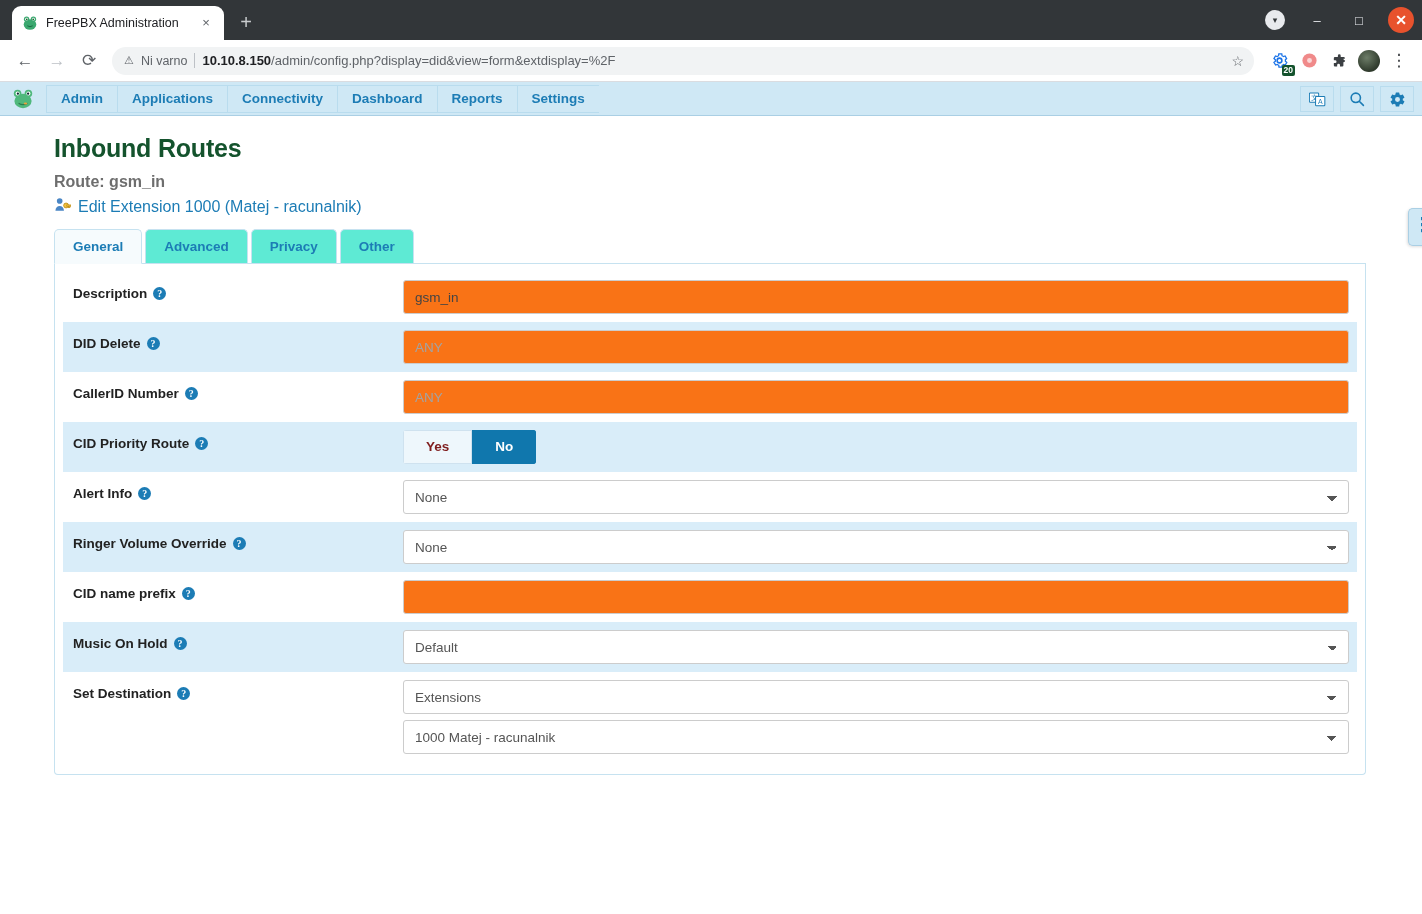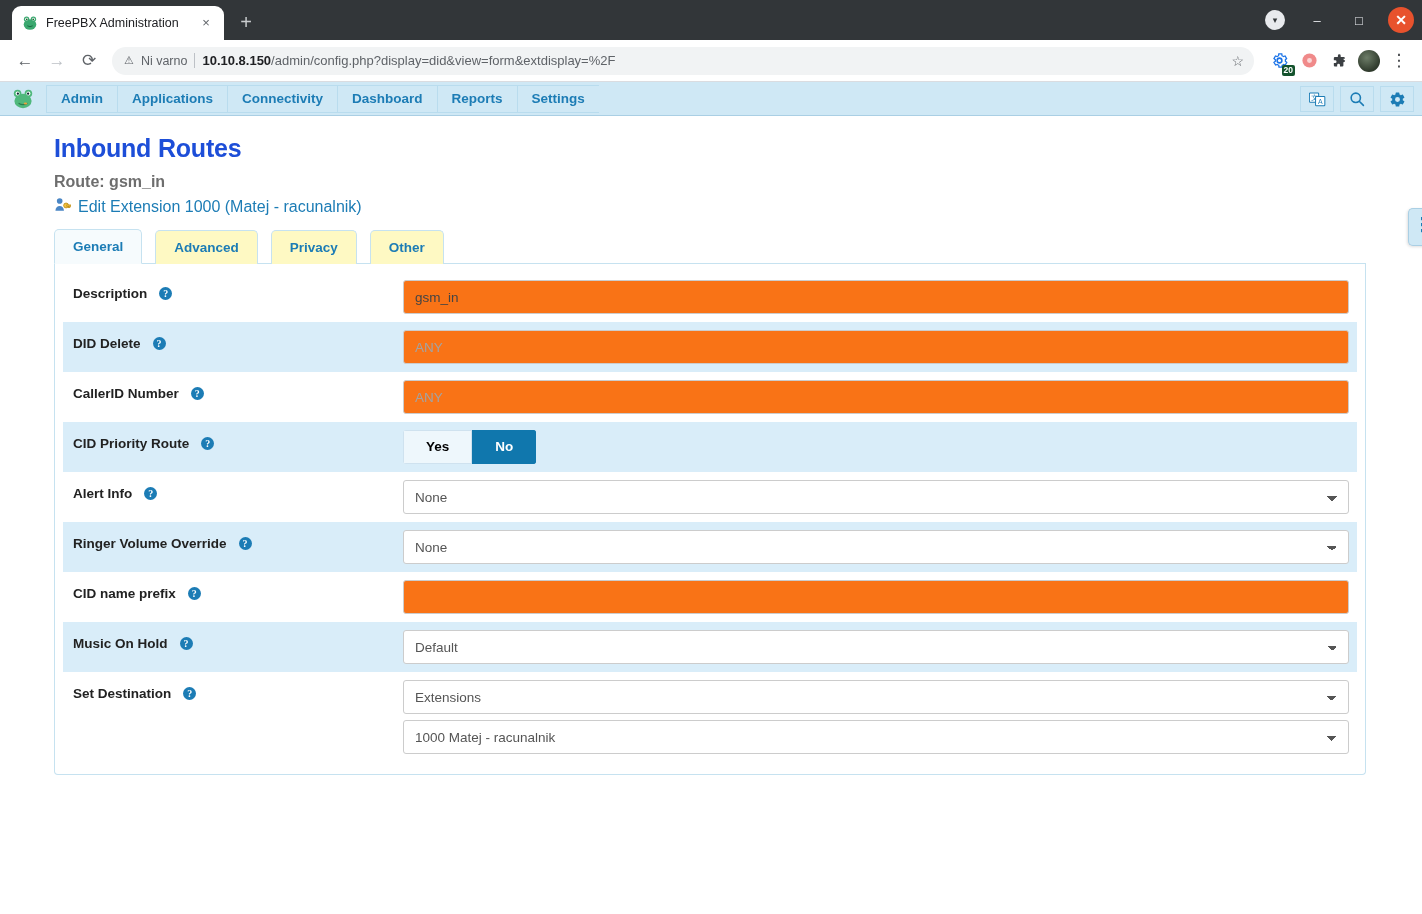--- a/index.html
+++ b/index.html
@@ -119,21 +119,21 @@
   }
   .nav-ic {
     width: 34px; height: 26px; border: 1px solid #b9dcee;
     display: flex; align-items: center; justify-content: center;
     cursor: pointer; color: #1c7cb5;
   }
 
   .content { padding: 10px 56px 0 54px; position: relative; }
 
   .page-title {
-    font-size: 25px; font-weight: bold; color: #1d4ed8;
+    font-size: 25px; font-weight: bold; color: #14532d;
     margin: 8px 0 2px 0; letter-spacing: -0.2px;
   }
   .route-title {
     font-size: 16px; font-weight: bold; color: #6e6e6e; margin: 10px 0 6px 0;
   }
   .edit-ext-row {
     display: flex; align-items: center; gap: 7px; margin: 4px 0 12px 0;
   }
   .edit-ext-link {
     font-size: 16px; color: #1c7cb5; text-decoration: none; cursor: pointer;
@@ -144,45 +144,45 @@
     position: absolute; right: -32px; top: 92px;
     width: 46px; height: 38px; background: #cfe8f5;
     border: 1px solid #aacfe4; border-right: none;
     border-radius: 5px 0 0 5px;
     display: flex; align-items: center; justify-content: center;
     cursor: pointer; box-shadow: -1px 1px 3px rgba(0,0,0,.13);
   }
 
   
   .tabs {
-    display: flex; align-items: center; gap: 13px;
+    display: flex; align-items: flex-start; gap: 3px;
     border-bottom: 1px solid #c6e2f0; position: relative; z-index: 2;
   }
   .tabbtn {
     font-size: 13.5px; font-weight: bold; color: #1c7cb5;
     padding: 9px 18px; border: 1px solid #c6e2f0; border-bottom: none;
-    border-radius: 5px 5px 0 0; background: #fef9c3; cursor: pointer;
+    border-radius: 5px 5px 0 0; background: #5eead4; cursor: pointer;
     line-height: 15px; margin-bottom: -1px;
   }
   .tabbtn.active { background: #f6fbfd; border-bottom: 1px solid #f6fbfd; }
 
   
   .panel {
     border: 1px solid #c6e2f0; border-top: none; background: #ffffff;
     padding: 8px 8px 12px 8px; border-radius: 0 0 4px 4px;
   }
   .frow {
     display: flex; align-items: flex-start; min-height: 44px;
     padding: 0; background: #ffffff;
   }
   .frow.alt { background: #d9edf9; }
   .flabel {
     width: 340px; flex: 0 0 340px; font-size: 13.5px; font-weight: bold;
     color: #222222; padding: 14px 0 0 10px; display: flex; align-items: center;
-    gap: 12px;
+    gap: 6px;
   }
   .qmark {
     display: inline-flex; width: 13px; height: 13px; border-radius: 50%;
     background: #1c7cb5; color: #ffffff; font-size: 10px; font-weight: bold;
     align-items: center; justify-content: center; line-height: 13px;
     cursor: pointer; font-family: "Liberation Serif", serif;
   }
   .fctrl { flex: 1; padding: 8px 8px 8px 0; }
 
   .inp {
@@ -203,21 +203,21 @@
     background-position: calc(100% - 16px) 15px, calc(100% - 11px) 15px;
     background-size: 5px 5px, 5px 5px;
     background-repeat: no-repeat;
     cursor: pointer;
   }
   .sel + .sel { margin-top: 6px; }
 
   .btngroup { display: inline-flex; border-radius: 3px; overflow: hidden; }
   .tgl {
     font-size: 13.5px; font-weight: bold; padding: 8px 22px; cursor: pointer;
-    border: 1px solid #cfe2ef; background: #eef7fc; color: #000000;
+    border: 1px solid #cfe2ef; background: #eef7fc; color: #7f1d1d;
     line-height: 16px;
   }
   .tgl.on { background: #1077ad; color: #ffffff; border-color: #1077ad; }
 
   
   .actionbar {
     position: absolute; right: 0px; bottom: 0; height: 46px;
     background: #cfe8f5; border: 1px solid #aacfe4; border-right: none;
     border-radius: 4px 0 0 4px;
     display: flex; align-items: center; padding: 0 8px 0 6px; gap: 7px;

